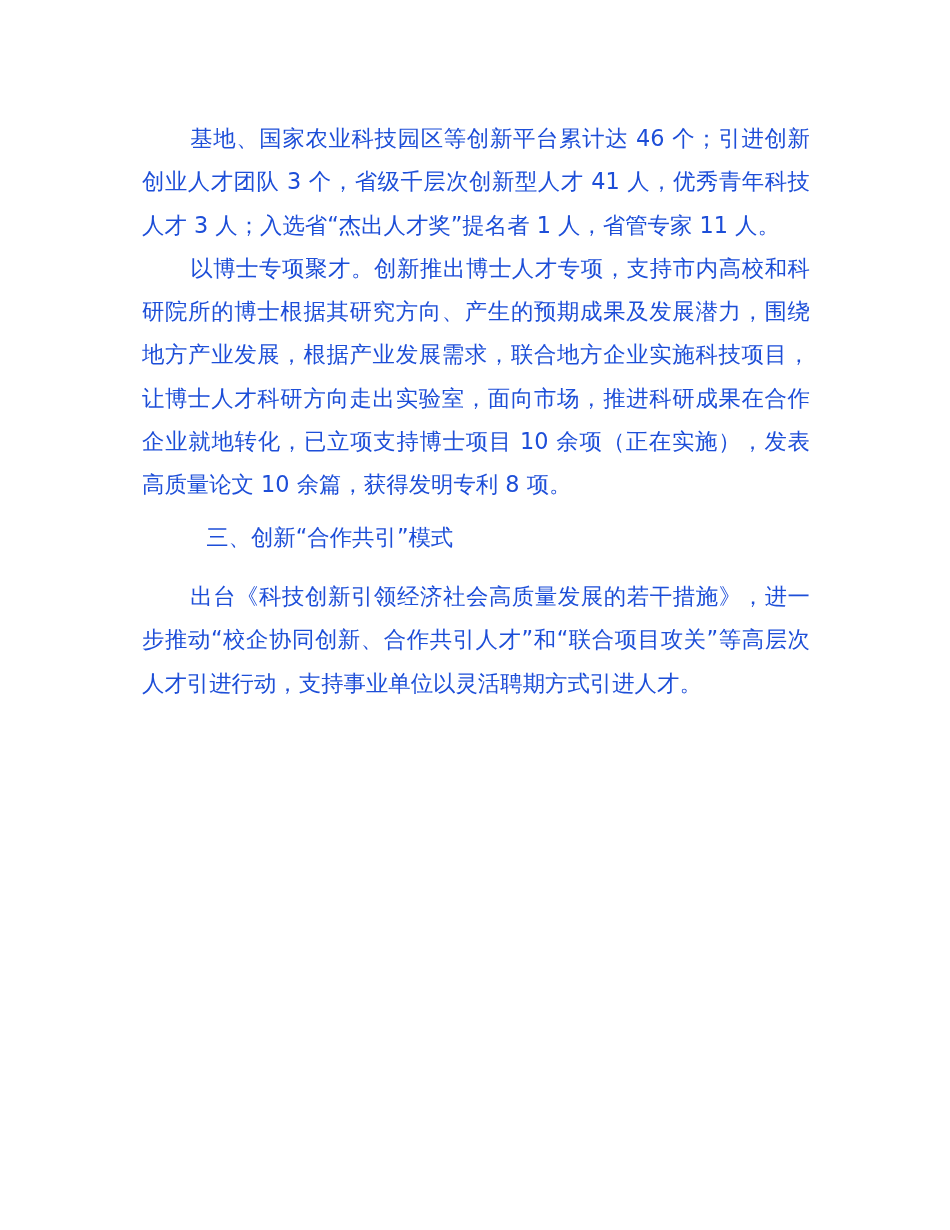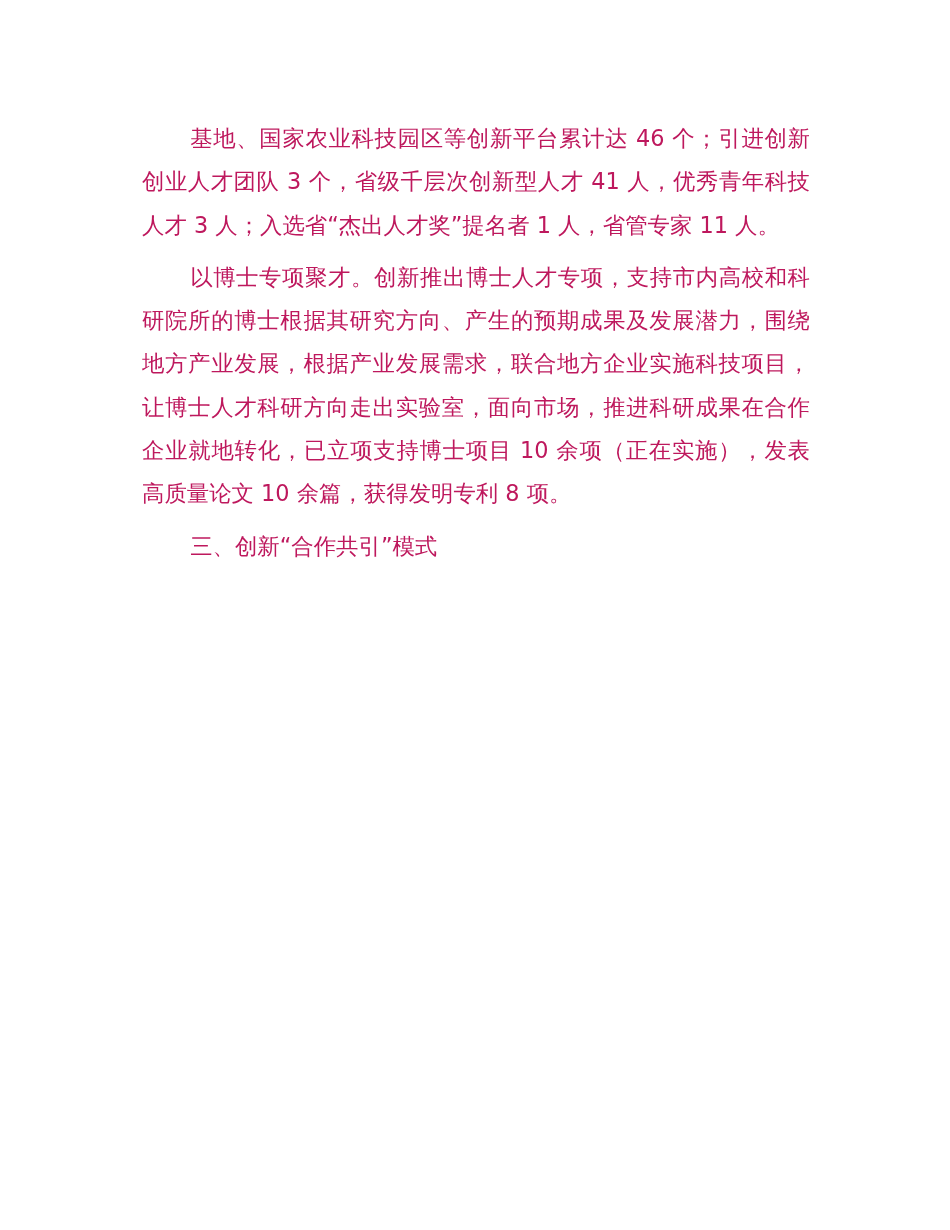--- a/index.html
+++ b/index.html
@@ -5,28 +5,29 @@
   html, body { margin: 0; padding: 0; background: #ffffff; }
   body { width: 950px; height: 1230px; position: relative; overflow: hidden; }
   .page {
     position: absolute;
     left: 142px;
     top: 117px;
     width: 668px;
     font-family: "DejaVu Sans", sans-serif;
     font-size: 22.4px;
     line-height: 43.3px;
-    color: #be185d;
+    color: #1d4ed8;
     text-align: justify;
     text-justify: inter-character;
   }
   .para { margin: 0; text-indent: 2.15em; }
-  .para.gap { margin-top: 9px; }
-  .heading { margin: 0; text-indent: 2.15em; margin-top: 9px; }
+  .para.gap { }
+  .heading { margin: 16px; text-indent: 2.15em; margin-top: 9px; }
 </style>
 </head>
 <body>
 
 <div class="page">
   <p class="para">基地、国家农业科技园区等创新平台累计达 46 个；引进创新创业人才团队 3 个，省级千层次创新型人才 41 人，优秀青年科技人才 3 人；入选省“杰出人才奖”提名者 1 人，省管专家 11 人。</p>
   <p class="para gap">以博士专项聚才。创新推出博士人才专项，支持市内高校和科研院所的博士根据其研究方向、产生的预期成果及发展潜力，围绕地方产业发展，根据产业发展需求，联合地方企业实施科技项目，让博士人才科研方向走出实验室，面向市场，推进科研成果在合作企业就地转化，已立项支持博士项目 10 余项（正在实施），发表高质量论文 10 余篇，获得发明专利 8 项。</p>
   <p class="heading">三、创新“合作共引”模式</p>
+  <p class="para gap">出台《科技创新引领经济社会高质量发展的若干措施》，进一步推动“校企协同创新、合作共引人才”和“联合项目攻关”等高层次人才引进行动，支持事业单位以灵活聘期方式引进人才。</p>
 </div>
 
 </body></html>

